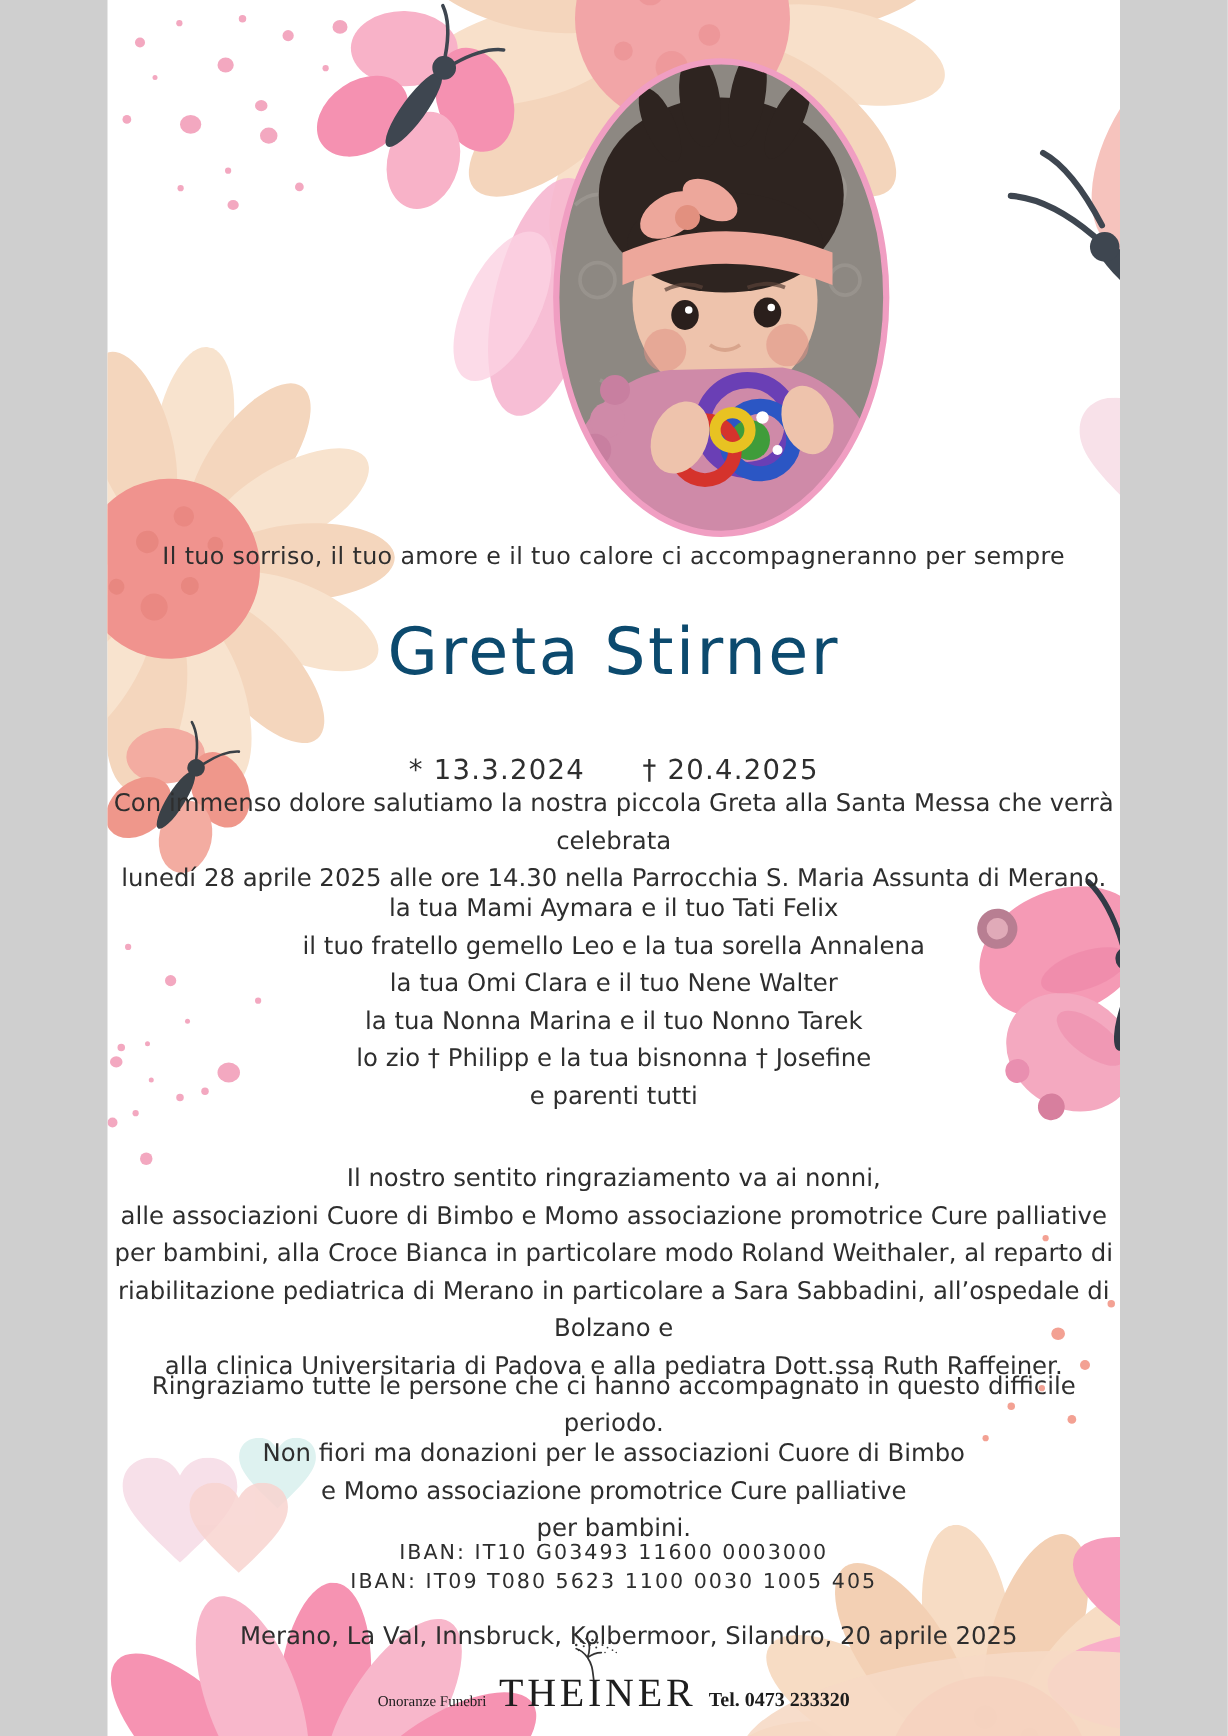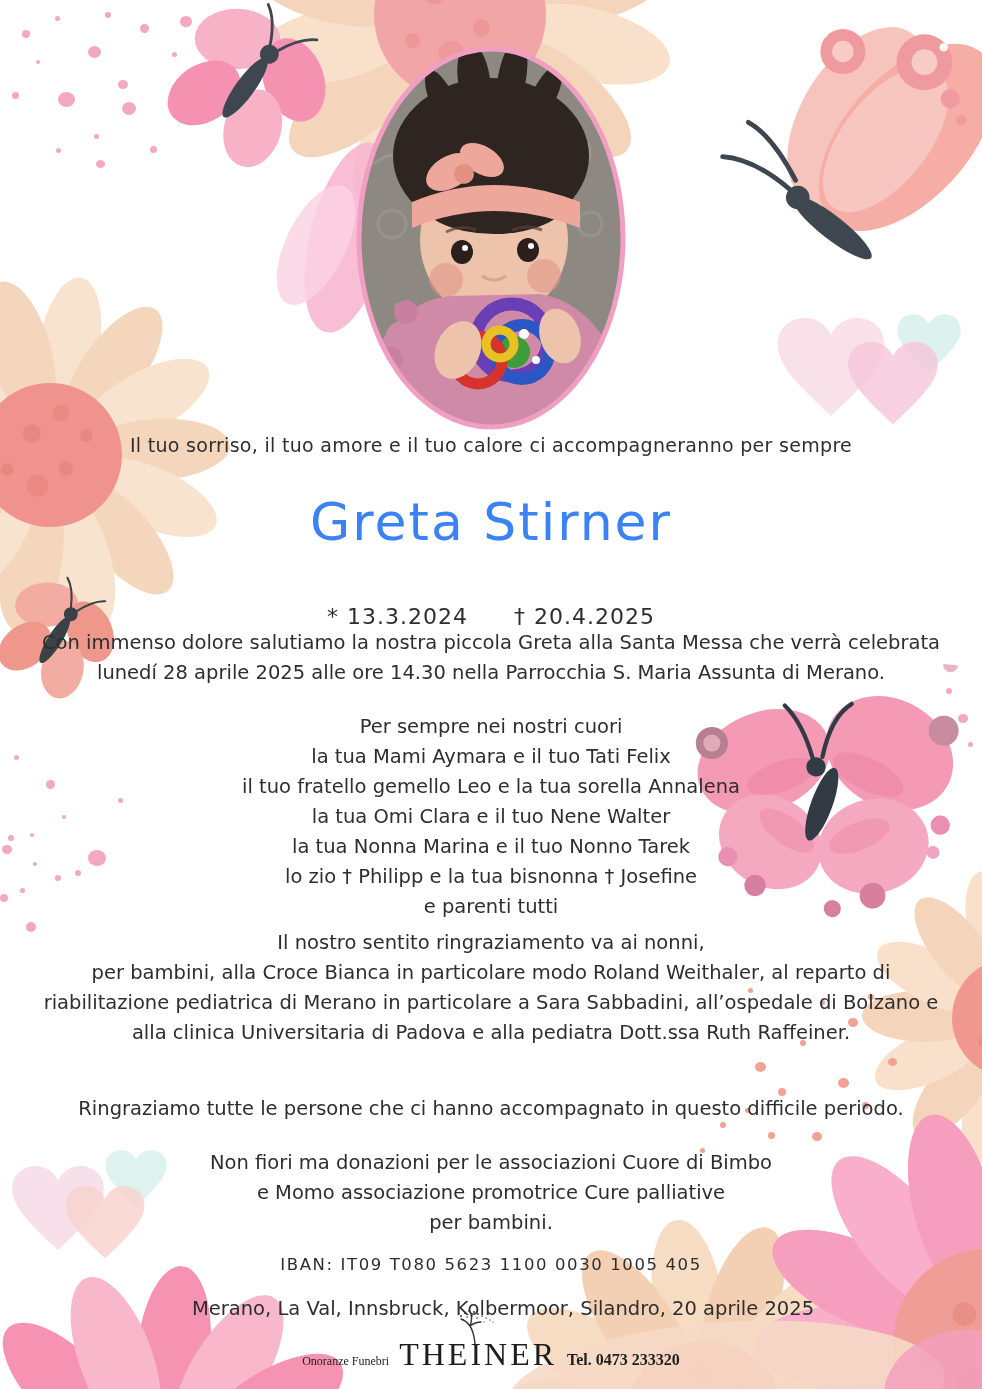--- a/index.html
+++ b/index.html
@@ -1,26 +1,26 @@
 <!DOCTYPE html>
 <html><head>
 <meta charset="utf-8">
 <style>
   html,body{margin:0;padding:0;background:#cfcfcf;}
   .page{
-    position:relative;width:982px;height:1389px;margin:0 auto;
+    position:relative;width:810px;height:1389px;margin:0 auto;
     background:#ffffff;overflow:hidden;
     font-family:"DejaVu Sans",sans-serif;color:#2e2e2e;
   }
   .deco{position:absolute;pointer-events:none;}
   .dot{position:absolute;border-radius:50%;}
   .content{position:absolute;inset:0;z-index:5;}
   .txt{position:absolute;left:0;width:100%;text-align:center;color:#2e2e2e;}
   .tagline{font-size:19px;letter-spacing:.3px;}
-  .name{font-size:52px;letter-spacing:2px;color:#3b82f6;}
+  .name{font-size:52px;letter-spacing:2px;color:#0c4a6e;}
   .dates{font-size:22px;letter-spacing:1px;display:flex;justify-content:center;gap:46px;}
   .para{font-size:19.5px;line-height:30px;}
   .iban{font-size:16.5px;letter-spacing:1.6px;}
   
   .photo-wrap{position:absolute;left:354px;top:44px;width:274px;height:388px;z-index:4;}
   
   .footer{position:absolute;left:0;top:1336px;width:100%;display:flex;justify-content:center;align-items:baseline;gap:10px;z-index:6;}
   .footer .small{font-family:"Liberation Serif",serif;font-size:12px;color:#1d1d1d;}
   .footer .brand{font-family:"Liberation Serif",serif;font-size:32px;letter-spacing:3px;color:#1d1d1d;position:relative;}
   .footer .phone{font-family:"Liberation Serif",serif;font-size:16px;font-weight:bold;color:#1d1d1d;text-align:center;}
@@ -298,44 +298,45 @@
       <span>* 13.3.2024</span>
       <span>† 20.4.2025</span>
     </div>
 
     <div class="txt para" style="top:628px;">
       <div>Con immenso dolore salutiamo la nostra piccola Greta alla Santa Messa che verrà celebrata</div>
       <div>lunedí 28 aprile 2025 alle ore 14.30 nella Parrocchia S. Maria Assunta di Merano.</div>
     </div>
 
     <div class="txt para" style="top:712px;">
-      <div>Per sempre nei nostri cuori</div>
       <div>la tua Mami Aymara e il tuo Tati Felix</div>
       <div>il tuo fratello gemello Leo e la tua sorella Annalena</div>
       <div>la tua Omi Clara e il tuo Nene Walter</div>
       <div>la tua Nonna Marina e il tuo Nonno Tarek</div>
       <div>lo zio †  Philipp e la tua bisnonna † Josefine</div>
       <div>e parenti tutti</div>
     </div>
 
     <div class="txt para" style="top:928px;">
       <div>Il nostro sentito ringraziamento va ai nonni,</div>
+      <div>alle associazioni Cuore di Bimbo e Momo associazione promotrice Cure palliative</div>
       <div>per bambini, alla Croce Bianca in particolare modo Roland Weithaler, al reparto di</div>
       <div>riabilitazione pediatrica di Merano in particolare a Sara Sabbadini, all’ospedale di Bolzano e</div>
       <div>alla clinica Universitaria di Padova e alla pediatra Dott.ssa Ruth Raffeiner.</div>
     </div>
 
     <div class="txt para" style="top:1094px;">Ringraziamo tutte le persone che ci hanno accompagnato in questo difficile periodo.</div>
 
     <div class="txt para" style="top:1148px;">
       <div>Non fiori ma donazioni per le associazioni Cuore di Bimbo</div>
       <div>e Momo associazione promotrice Cure palliative</div>
       <div>per bambini.</div>
     </div>
 
+    <div class="txt iban" style="top:1232px;">IBAN: IT10 G03493 11600 0003000</div>
     <div class="txt iban" style="top:1255px;">IBAN: IT09 T080 5623 1100 0030 1005 405</div>
 
     <div class="txt para" style="top:1294px;margin-left:12px;">Merano, La Val, Innsbruck, Kolbermoor, Silandro, 20 aprile 2025</div>
   </div>
 
   <div class="footer">
     <span class="small">Onoranze Funebri</span>
     <span class="brand">
       <svg class="tree" width="44" height="34" viewBox="0 0 44 34">
         <path d="M22,34 C21,26 21,22 17,16 M17,16 C14,12 12,10 8,9 M17,16 C19,11 19,8 18,4 M17,16 C21,13 24,12 28,12" stroke="#333" stroke-width="1.4" fill="none" stroke-linecap="round"></path>

